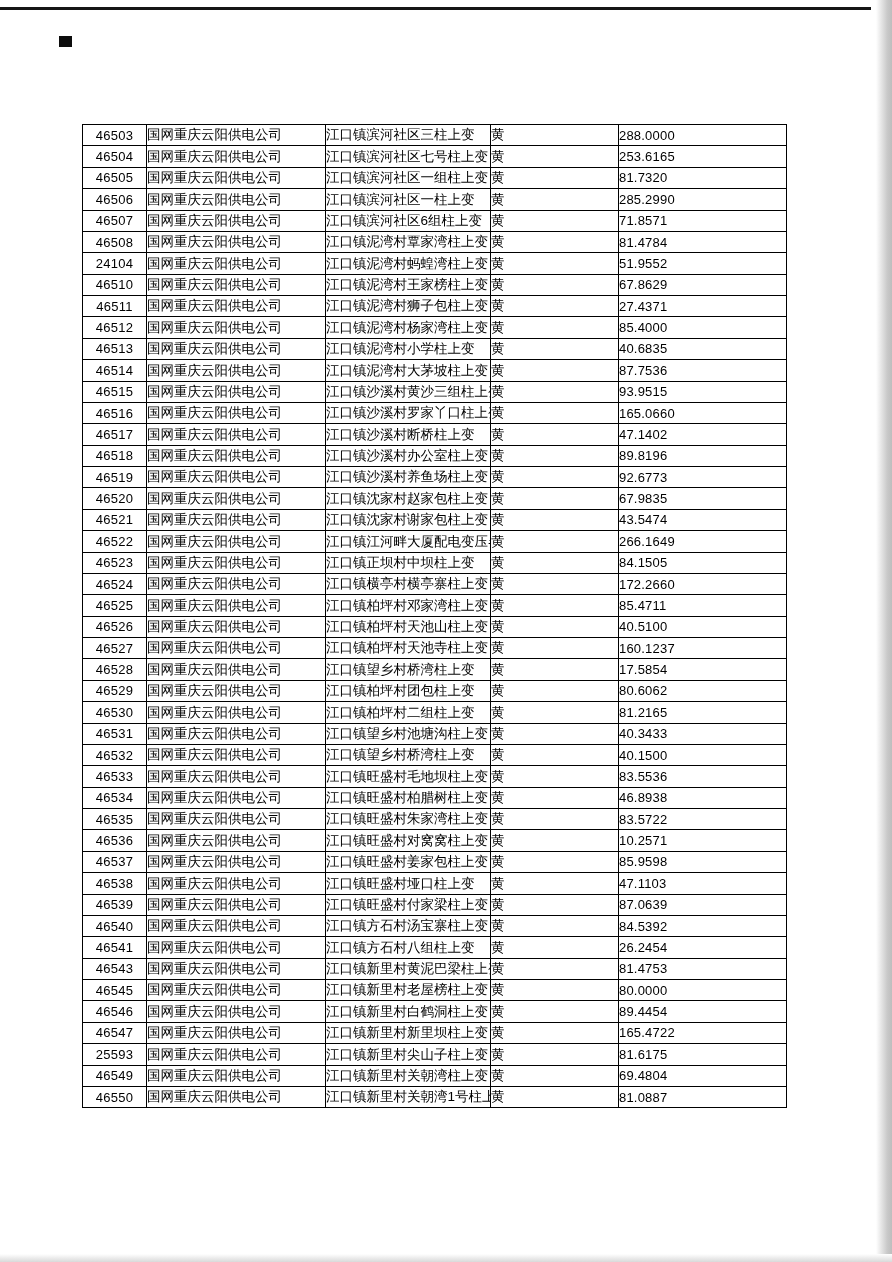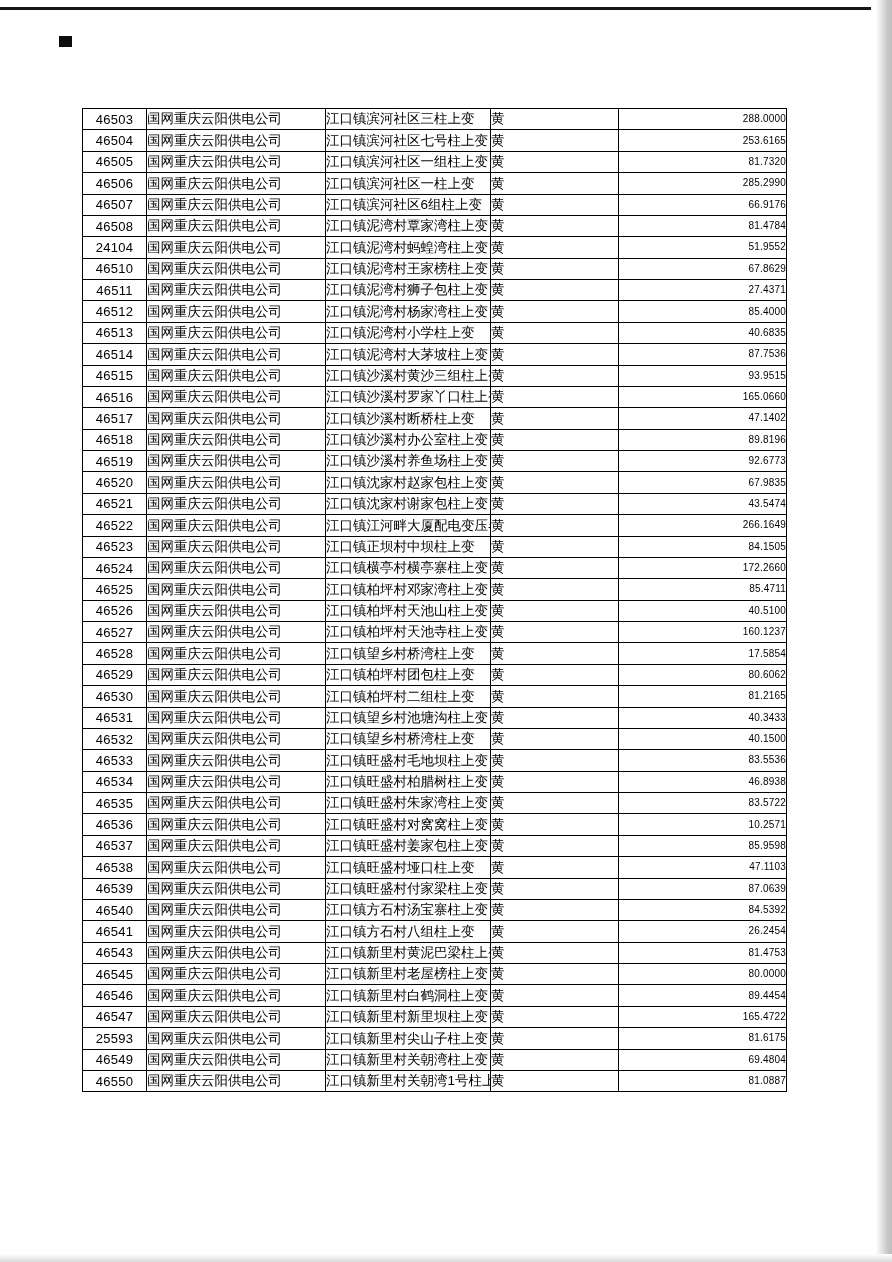--- a/index.html
+++ b/index.html
@@ -26,40 +26,40 @@
   .scan-line-top{
     position:absolute;top:7px;left:0;width:871px;height:3px;
     background:#161616;
   }
   .scan-mark{
     position:absolute;top:36px;left:59px;width:13px;height:11px;
     background:#0d0d0d;
   }
   table.data-table{
     position:absolute;
-    left:82px;top:108px;
+    left:82px;top:124px;
     width:704px;
     border-collapse:collapse;
     table-layout:fixed;
     font-size:13.5px;
   }
   table.data-table td{
     border:1px solid #000;
     height:20.38px;
     padding:0;
     vertical-align:middle;
     white-space:nowrap;
     overflow:hidden;
     line-height:1;
   }
   td.c-id{ text-align:center; font-size:13px; letter-spacing:0.3px;}
-  td.c-company{ padding-left:4px;border-radius:8px; }
+  td.c-company{ padding-left:4px; }
   td.c-station{ padding-left:2px; }
   td.c-flag{ padding-left:3px; }
-  td.c-value{ text-align:right; font-size:10px; letter-spacing:0.2px;}
+  td.c-value{ text-align:left; font-size:13px; letter-spacing:0.2px;}
 </style>
 </head>
 <body>
 
 <div class="page">
   <div class="page-edge-right"></div>
   <div class="page-edge-bottom"></div>
   <div class="scan-line-top"></div>
   <div class="scan-mark"></div>
 
@@ -98,21 +98,21 @@
           <td class="c-company">国网重庆云阳供电公司</td>
           <td class="c-station">江口镇滨河社区一柱上变</td>
           <td class="c-flag">黄</td>
           <td class="c-value">285.2990</td>
         </tr>
         <tr>
           <td class="c-id">46507</td>
           <td class="c-company">国网重庆云阳供电公司</td>
           <td class="c-station">江口镇滨河社区6组柱上变</td>
           <td class="c-flag">黄</td>
-          <td class="c-value">66.9176</td>
+          <td class="c-value">71.8571</td>
         </tr>
         <tr>
           <td class="c-id">46508</td>
           <td class="c-company">国网重庆云阳供电公司</td>
           <td class="c-station">江口镇泥湾村覃家湾柱上变</td>
           <td class="c-flag">黄</td>
           <td class="c-value">81.4784</td>
         </tr>
         <tr>
           <td class="c-id">24104</td>

